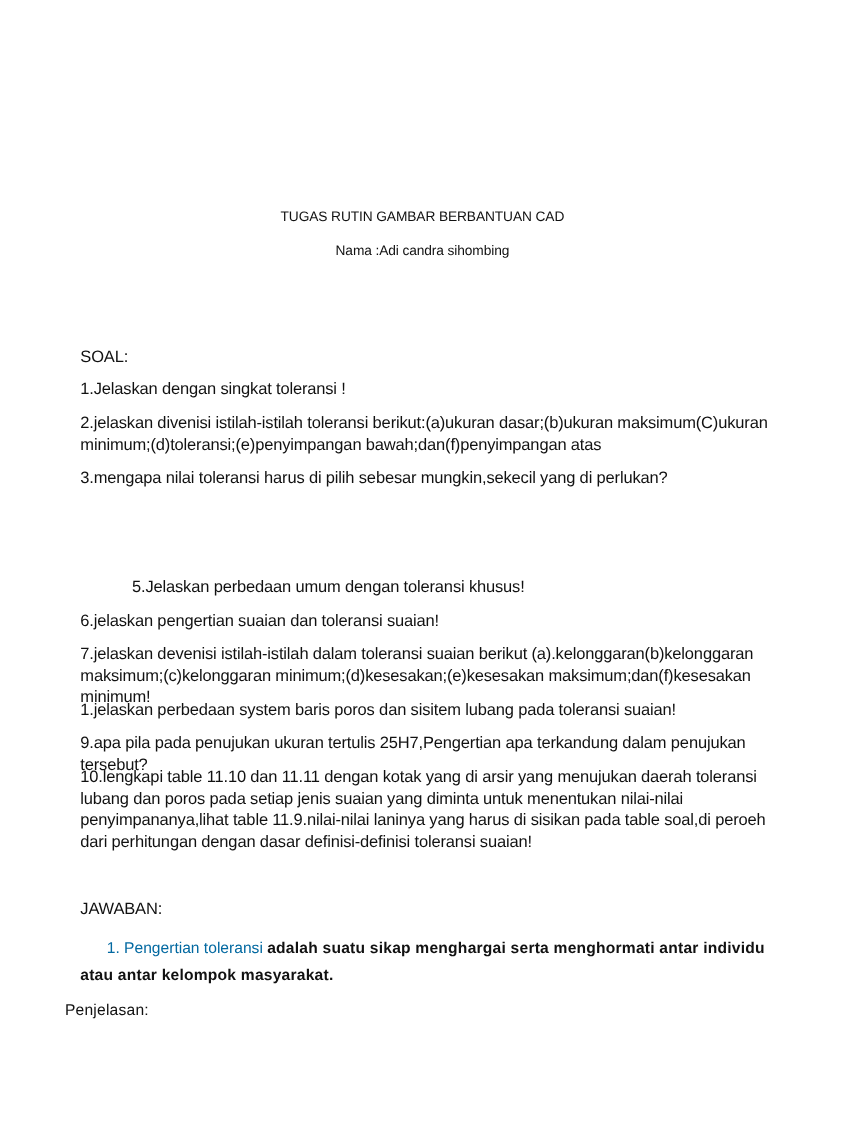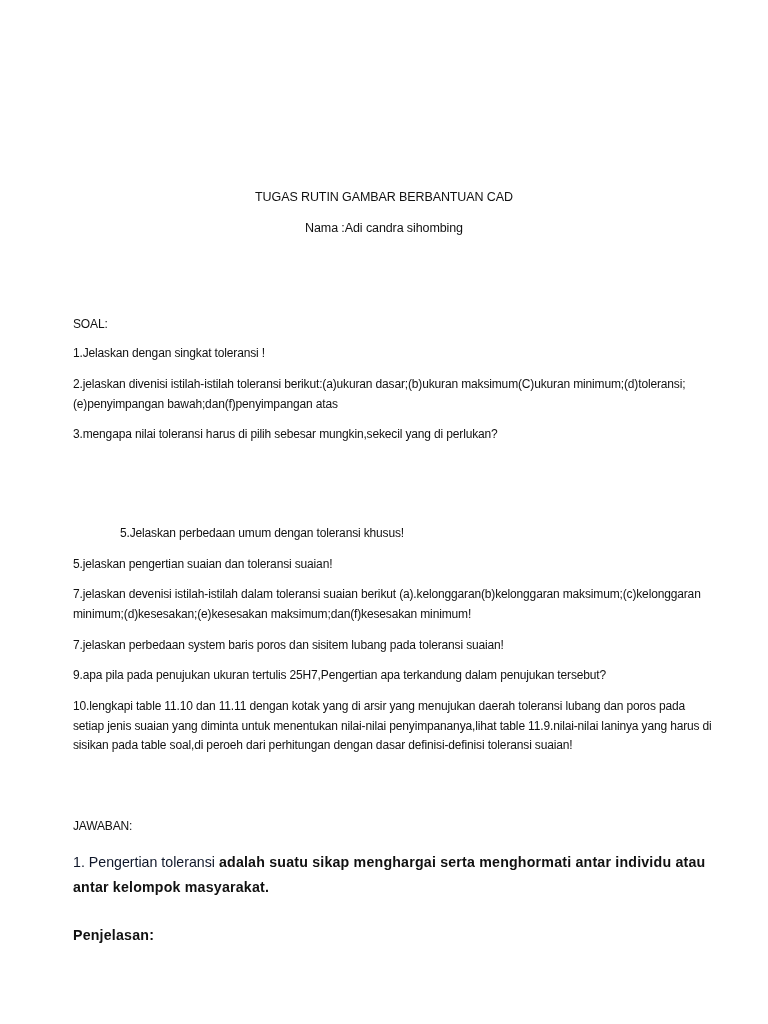--- a/index.html
+++ b/index.html
@@ -28,65 +28,65 @@
       left: 0;
       width: 768px;
       text-align: center;
       font-size: 12.5px;
       letter-spacing: -0.1px;
     }
     .text-block {
       position: absolute;
       left: 73px;
       width: 640px;
-      font-size: 12px;
+      font-size: 15px;
       line-height: 19.5px;
       letter-spacing: -0.15px;
     }
     .answer-line {
       position: absolute;
       left: 73px;
       width: 640px;
       font-size: 14.2px;
       line-height: 25px;
     }
     .answer-lead {
       font-weight: normal;
-      color: #0f172a;
+      color: #0369a1;
+      margin-left: 24px;
     }
     .answer-bold {
       font-weight: bold;
       letter-spacing: 0.2px;
     }
     .heading-bold {
       position: absolute;
-      left: 73px;
+      left: 59px;
       font-size: 14.2px;
-      font-weight: bold;
+      font-weight: normal;
       letter-spacing: 0.2px;
-      margin-top: 16px;
     }
   </style>
 </head>
 <body>
 
 <div class="page">
 
   <div class="center-line" style="top:190px;">TUGAS RUTIN GAMBAR BERBANTUAN CAD</div>
   <div class="center-line" style="top:221px;">Nama :Adi candra sihombing</div>
 
   <div class="text-block" style="top:315px;">SOAL:</div>
 
   <div class="text-block" style="top:344px;">1.Jelaskan dengan singkat toleransi !</div>
   <div class="text-block" style="top:375px;">2.jelaskan divenisi istilah-istilah toleransi berikut:(a)ukuran dasar;(b)ukuran maksimum(C)ukuran minimum;(d)toleransi;(e)penyimpangan bawah;dan(f)penyimpangan atas</div>
   <div class="text-block" style="top:425px;">3.mengapa nilai toleransi harus di pilih sebesar mungkin,sekecil yang di perlukan?</div>
   <div class="text-block" style="top:524px;margin-left:47px;">5.Jelaskan perbedaan umum dengan toleransi khusus!</div>
-  <div class="text-block" style="top:555px;">5.jelaskan pengertian suaian dan toleransi suaian!</div>
+  <div class="text-block" style="top:555px;">6.jelaskan pengertian suaian dan toleransi suaian!</div>
   <div class="text-block" style="top:585px;">7.jelaskan devenisi istilah-istilah dalam toleransi suaian berikut (a).kelonggaran(b)kelonggaran maksimum;(c)kelonggaran minimum;(d)kesesakan;(e)kesesakan maksimum;dan(f)kesesakan minimum!</div>
-  <div class="text-block" style="top:636px;">7.jelaskan perbedaan system baris poros dan sisitem lubang pada toleransi suaian!</div>
+  <div class="text-block" style="top:636px;">1.jelaskan perbedaan system baris poros dan sisitem lubang pada toleransi suaian!</div>
   <div class="text-block" style="top:666px;">9.apa pila pada penujukan ukuran tertulis 25H7,Pengertian apa terkandung dalam penujukan tersebut?</div>
   <div class="text-block" style="top:697px;">10.lengkapi table 11.10 dan 11.11 dengan kotak yang di arsir yang menujukan daerah toleransi lubang dan poros pada setiap jenis suaian yang diminta untuk menentukan nilai-nilai penyimpananya,lihat table 11.9.nilai-nilai laninya yang harus di sisikan pada table soal,di peroeh dari perhitungan dengan dasar definisi-definisi toleransi suaian!</div>
 
   <div class="text-block" style="top:817px;">JAWABAN:</div>
 
   <div class="answer-line" style="top:850px;">
     <span class="answer-lead">1. Pengertian toleransi </span><span class="answer-bold">adalah suatu sikap menghargai serta menghormati antar individu atau antar kelompok masyarakat.</span>
   </div>
 
   <div class="heading-bold" style="top:911px;">Penjelasan:</div>

